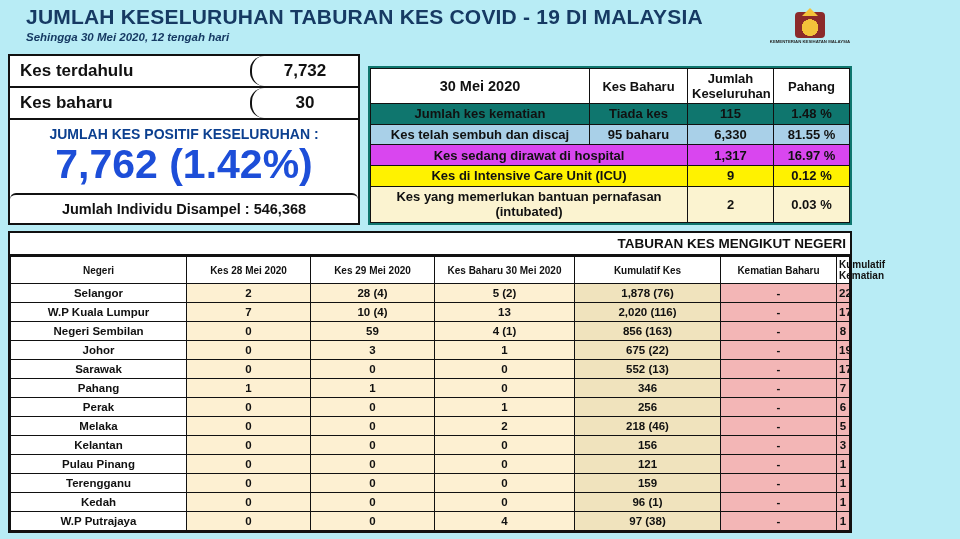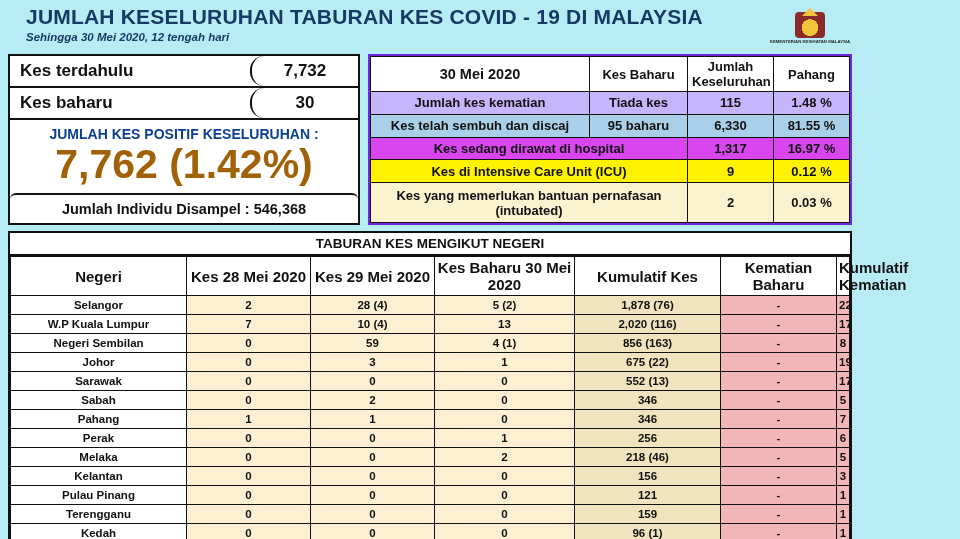--- a/index.html
+++ b/index.html
@@ -41,54 +41,54 @@
   .lrow:last-child{border-bottom:none;}
   .lcell{
     font-size:17px;font-weight:bold;color:#111;padding:5px 10px;box-sizing:border-box;border-radius:14px;
   }
   .lcell.label{flex:1;}
   .lcell.val{width:108px;text-align:center;border-left:2px solid #111;}
   .pos-title{
     text-align:center;color:#0b3f8f;font-weight:bold;font-size:14px;padding:6px 4px 0 4px;
   }
   .pos-big{
-    text-align:center;color:#a16207;font-weight:bold;font-size:41px;line-height:1.0;padding:2px 0 8px 0;
+    text-align:center;color:#1d4ed8;font-weight:bold;font-size:41px;line-height:1.0;padding:2px 0 8px 0;
   }
   .sampel{
     text-align:center;font-weight:bold;font-size:14.5px;color:#111;padding:6px 4px 6px 4px;border-top:2px solid #111;border-radius:6px;
   }
 
   
-  .right-box{flex:1;border:2px solid #6d28d9;box-sizing:border-box;background:#fff;}
+  .right-box{flex:1;border:2px solid #0f766e;box-sizing:border-box;background:#fff;margin-top:12px;}
   table.sum{border-collapse:collapse;width:100%;height:100%;table-layout:fixed;}
   table.sum th,table.sum td{border:1px solid #111;font-weight:bold;font-size:13px;color:#111;padding:2px 4px;text-align:center;}
   table.sum th.hdr-main{font-size:14.5px;}
   .c-desc{text-align:center;font-size:14px;}
-  .r-red{background:#c4b5fd;color:#fff !important;}
+  .r-red{background:#0f766e;color:#fff !important;}
   .r-red td{color:#fff;}
   .r-blue{background:#a9d0e8;}
   .r-green{background:#d946ef;}
   .r-yellow{background:#fff200;}
   .r-cream{background:#fbf3d0;}
   .col-w1{width:auto;}
   .col-w2{width:98px;}
   .col-w3{width:86px;}
   .col-w4{width:76px;}
 
   
   .negeri-wrap{margin-top:6px;border:2px solid #111;background:#fff;}
   .negeri-title{
-    background:#fff;text-align:center;font-weight:bold;font-size:13.5px;color:#111;
-    padding:3px 12px;border-bottom:2px solid #111;
+    background:#fff;text-align:right;font-weight:bold;font-size:13.5px;color:#111;
+    padding:3px 4px;border-bottom:2px solid #111;
   }
   table.negeri{border-collapse:collapse;width:100%;table-layout:fixed;}
   table.negeri th,table.negeri td{
     border:1px solid #111;font-size:11.5px;font-weight:bold;color:#111;text-align:center;padding:1px 2px;height:16px;
   }
-  table.negeri th{font-size:15px;padding:2px;background:#fff;}
+  table.negeri th{font-size:10px;padding:2px;background:#fff;}
   .nw1{width:176px;}
   .nw2{width:124px;}
   .nw3{width:124px;}
   .nw4{width:140px;}
   .nw5{width:146px;}
   .nw6{width:116px;}
   .nw7{width:auto;}
   td.cream{background:#fdf0d2;}
   td.khaki{background:#f0e3bd;}
   td.pink{background:#f3b6b6;}
@@ -240,29 +240,20 @@
           <tr>
             <td class="name">Sarawak</td>
             <td class="cream">0</td>
             <td class="cream">0</td>
             <td class="cream">0</td>
             <td class="khaki">552 (13)</td>
             <td class="pink">-</td>
             <td class="pink">17</td>
           </tr>
           <tr>
-            <td class="name">Sabah</td>
-            <td class="cream">0</td>
-            <td class="cream">2</td>
-            <td class="cream">0</td>
-            <td class="khaki">346</td>
-            <td class="pink">-</td>
-            <td class="pink">5</td>
-          </tr>
-          <tr>
             <td class="name">Pahang</td>
             <td class="cream">1</td>
             <td class="cream">1</td>
             <td class="cream">0</td>
             <td class="khaki">346</td>
             <td class="pink">-</td>
             <td class="pink">7</td>
           </tr>
           <tr>
             <td class="name">Perak</td>

